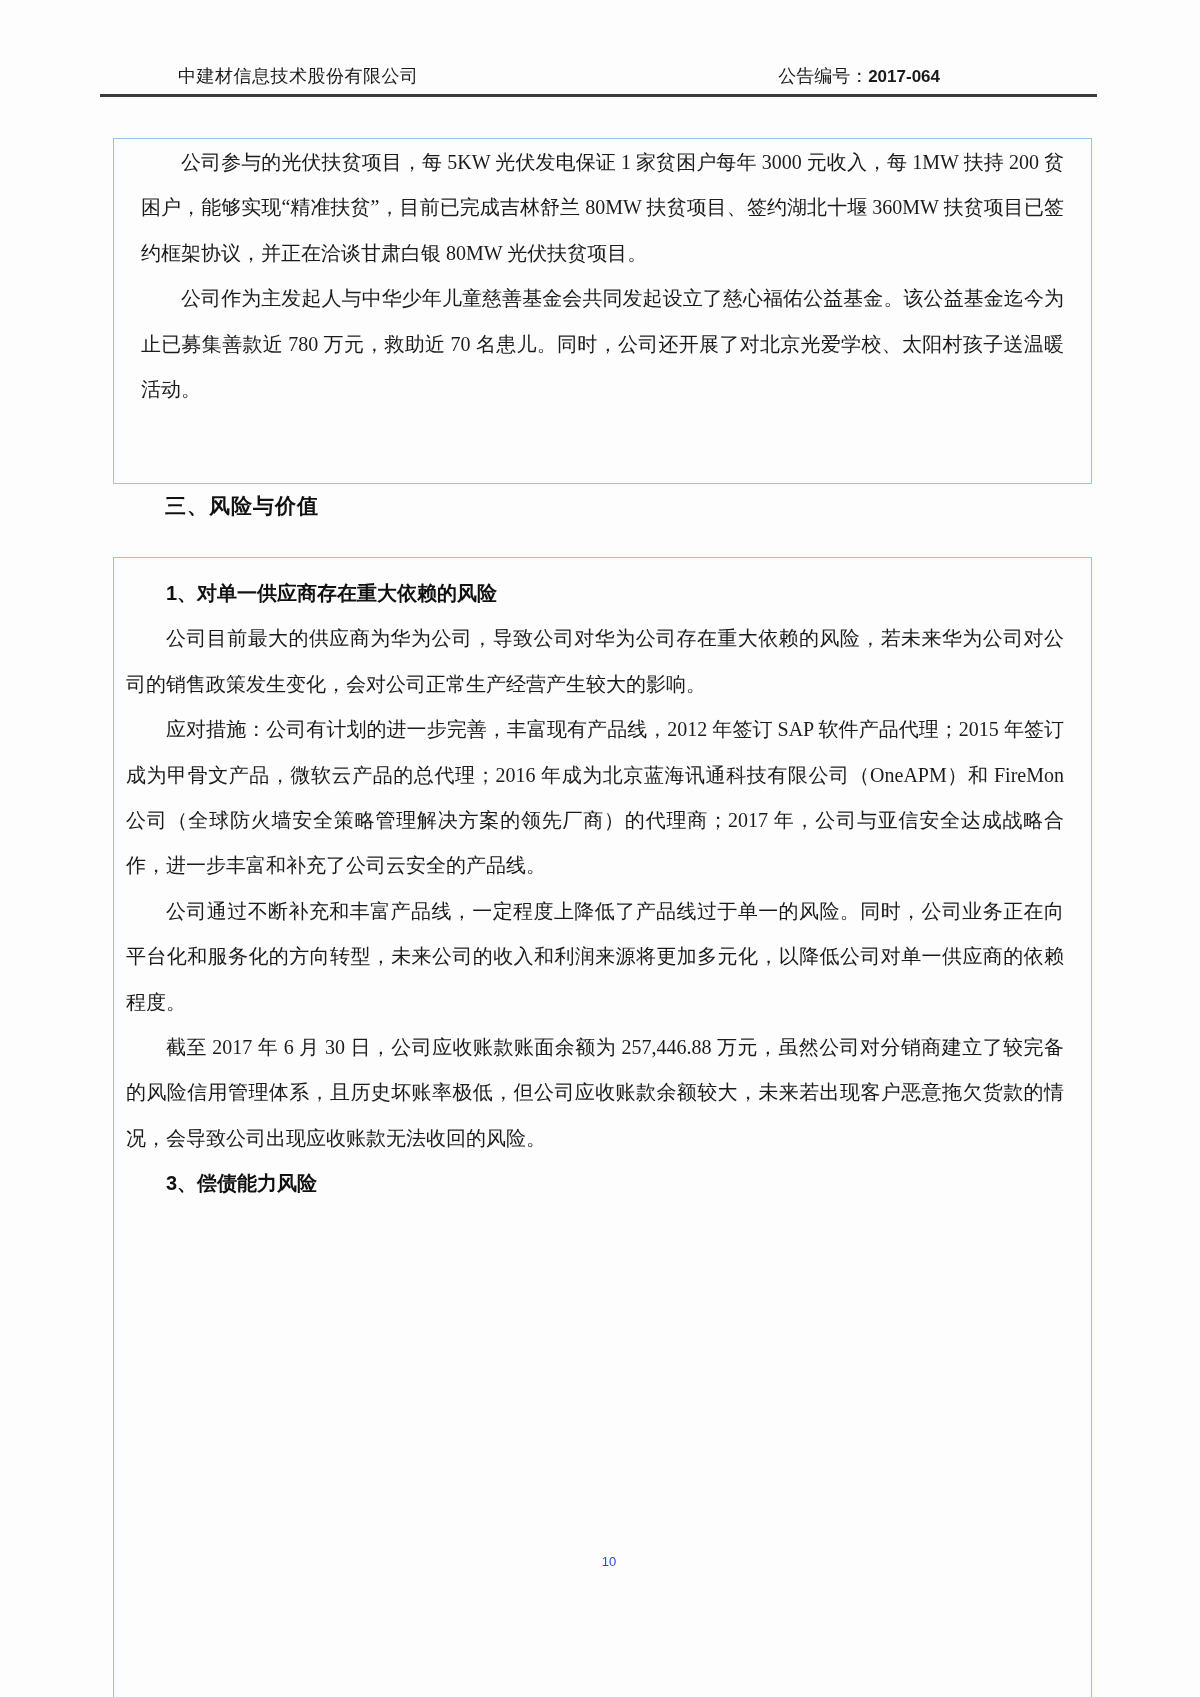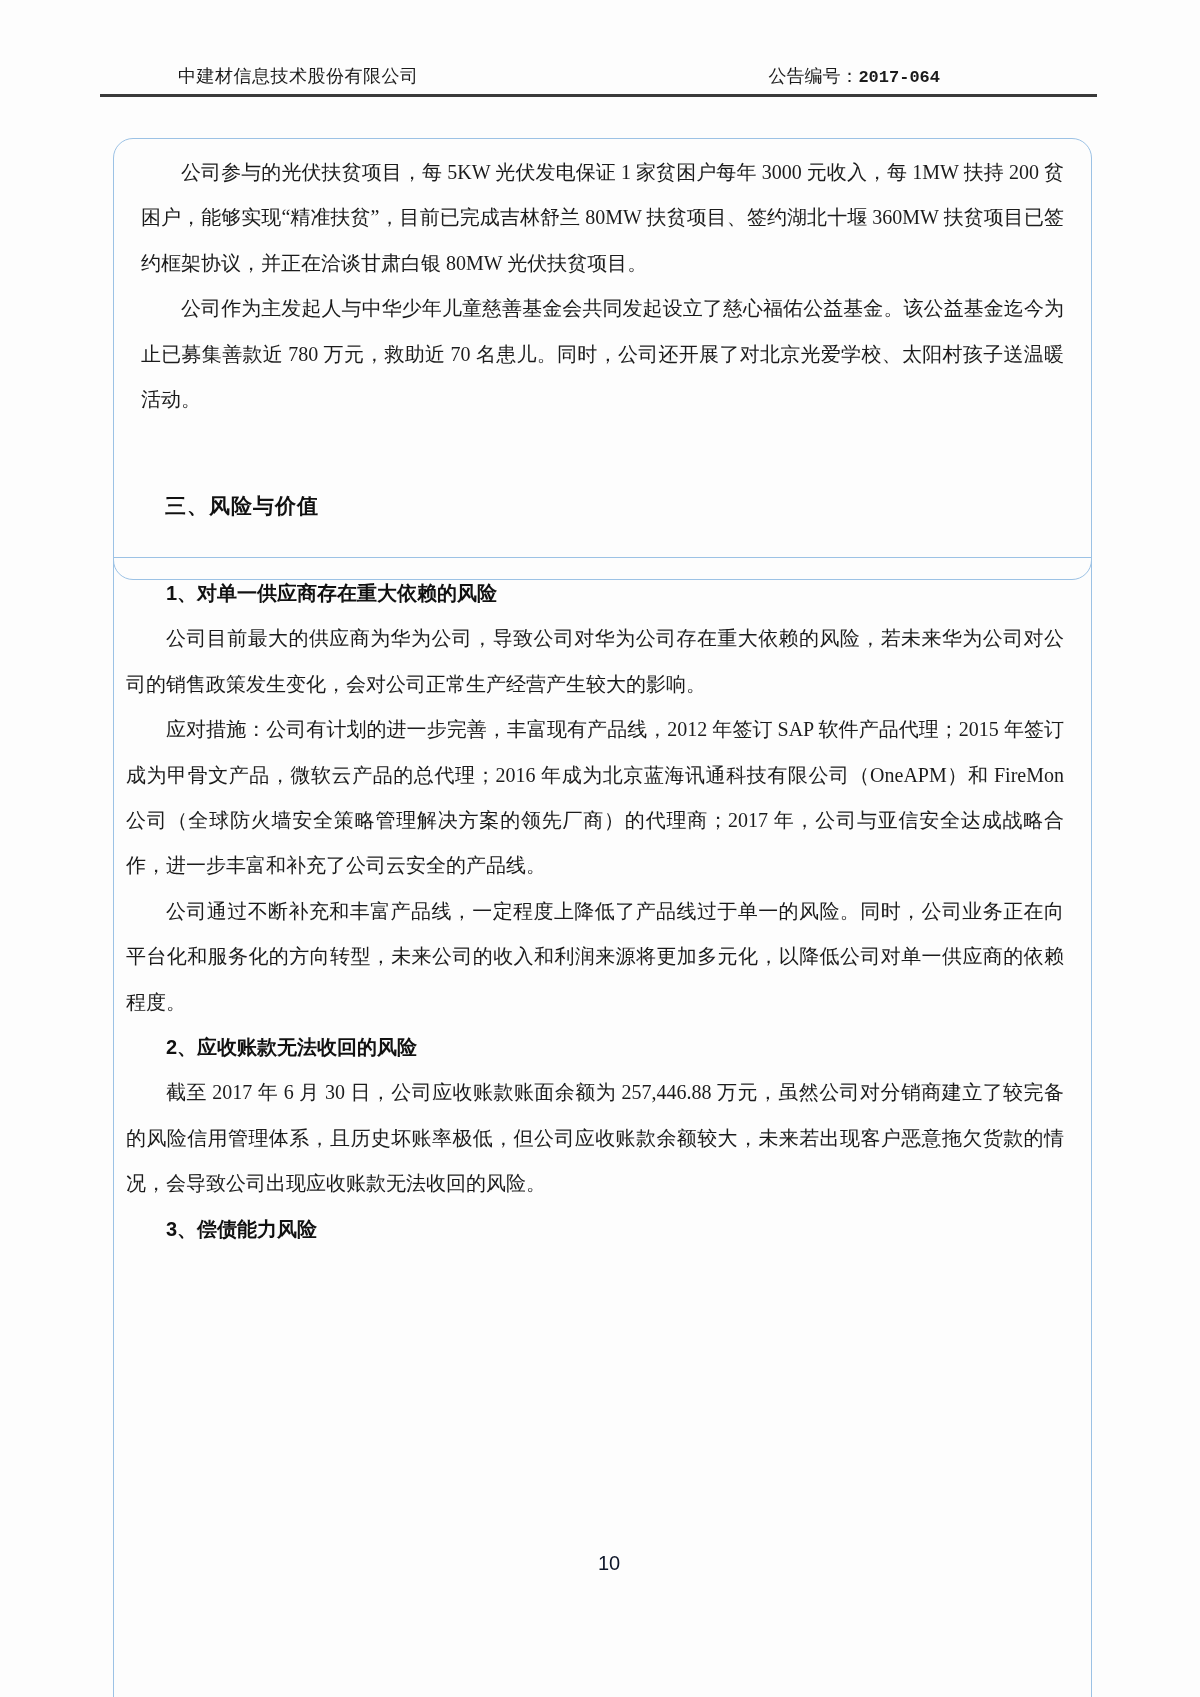--- a/index.html
+++ b/index.html
@@ -26,42 +26,42 @@
     white-space: nowrap;
   }
   .announce {
     position: absolute;
     right: 260px;
     top: 64px;
     font-size: 18px;
     white-space: nowrap;
   }
   .announce .num {
-    font-family: Liberation Mono, monospace;
+    font-family: Liberation Sans, sans-serif;
     font-weight: bold;
     font-size: 17px;
   }
   .header-rule {
     position: absolute;
     left: 100px;
     top: 94px;
     width: 997px;
     height: 2.5px;
     background: var(--rule, #3a3a3a);
   }
 
   
   .box {
     position: absolute;
     left: 113px;
     width: 979px;
     border: 1.5px solid var(--box-border, #9cc2e5);
     background: transparent;
   }
-  .box1 { top: 138px; height: 442px; padding: 11px 27px 0 27px; border-radius: 20px; }
+  .box1 { top: 138px; height: 346px; padding: 1px 27px 0 27px; }
   .box2 { top: 557px; height: 1216px; padding: 13px 27px 0 12px; }
 
   .para {
     margin: 0;
     font-size: 20px;
     line-height: 45.4px;
     text-indent: 2em;
     text-align: justify;
     color: var(--text, #1b1b1b);
   }
@@ -89,22 +89,22 @@
 
   .page-footer {
     position: absolute;
     left: 0;
     top: 1552px;
     width: 100%;
     text-align: center;
   }
   .page-number {
     font-family: "Liberation Sans", sans-serif;
-    font-size: 20px;
-    color: #0f172a;
+    font-size: 13px;
+    color: #1d4ed8;
     margin-left: 18px;
   }
 </style>
 </head>
 <body>
 
 <div class="page">
 
   <span class="company-name">中建材信息技术股份有限公司</span>
 
@@ -119,21 +119,20 @@
     <p class="para">公司作为主发起人与中华少年儿童慈善基金会共同发起设立了慈心福佑公益基金。该公益基金迄今为止已募集善款近 780 万元，救助近 70 名患儿。同时，公司还开展了对北京光爱学校、太阳村孩子送温暖活动。</p>
   </section>
 
   <h2 class="section-heading">三、风险与价值</h2>
 
   <section class="box box2">
     <p class="subhead">1、对单一供应商存在重大依赖的风险</p>
     <p class="para">公司目前最大的供应商为华为公司，导致公司对华为公司存在重大依赖的风险，若未来华为公司对公司的销售政策发生变化，会对公司正常生产经营产生较大的影响。</p>
     <p class="para">应对措施：公司有计划的进一步完善，丰富现有产品线，2012 年签订 SAP 软件产品代理；2015 年签订成为甲骨文产品，微软云产品的总代理；2016 年成为北京蓝海讯通科技有限公司（OneAPM）和 FireMon 公司（全球防火墙安全策略管理解决方案的领先厂商）的代理商；2017 年，公司与亚信安全达成战略合作，进一步丰富和补充了公司云安全的产品线。</p>
     <p class="para">公司通过不断补充和丰富产品线，一定程度上降低了产品线过于单一的风险。同时，公司业务正在向平台化和服务化的方向转型，未来公司的收入和利润来源将更加多元化，以降低公司对单一供应商的依赖程度。</p>
-    <p class="subhead">2、应收账款无法收回的风险</p>
     <p class="para">截至 2017 年 6 月 30 日，公司应收账款账面余额为 257,446.88 万元，虽然公司对分销商建立了较完备的风险信用管理体系，且历史坏账率极低，但公司应收账款余额较大，未来若出现客户恶意拖欠货款的情况，会导致公司出现应收账款无法收回的风险。</p>
     <p class="subhead">3、偿债能力风险</p>
   </section>
 
   <footer class="page-footer">
     <span class="page-number">10</span>
   </footer>
 
 </div>
 

